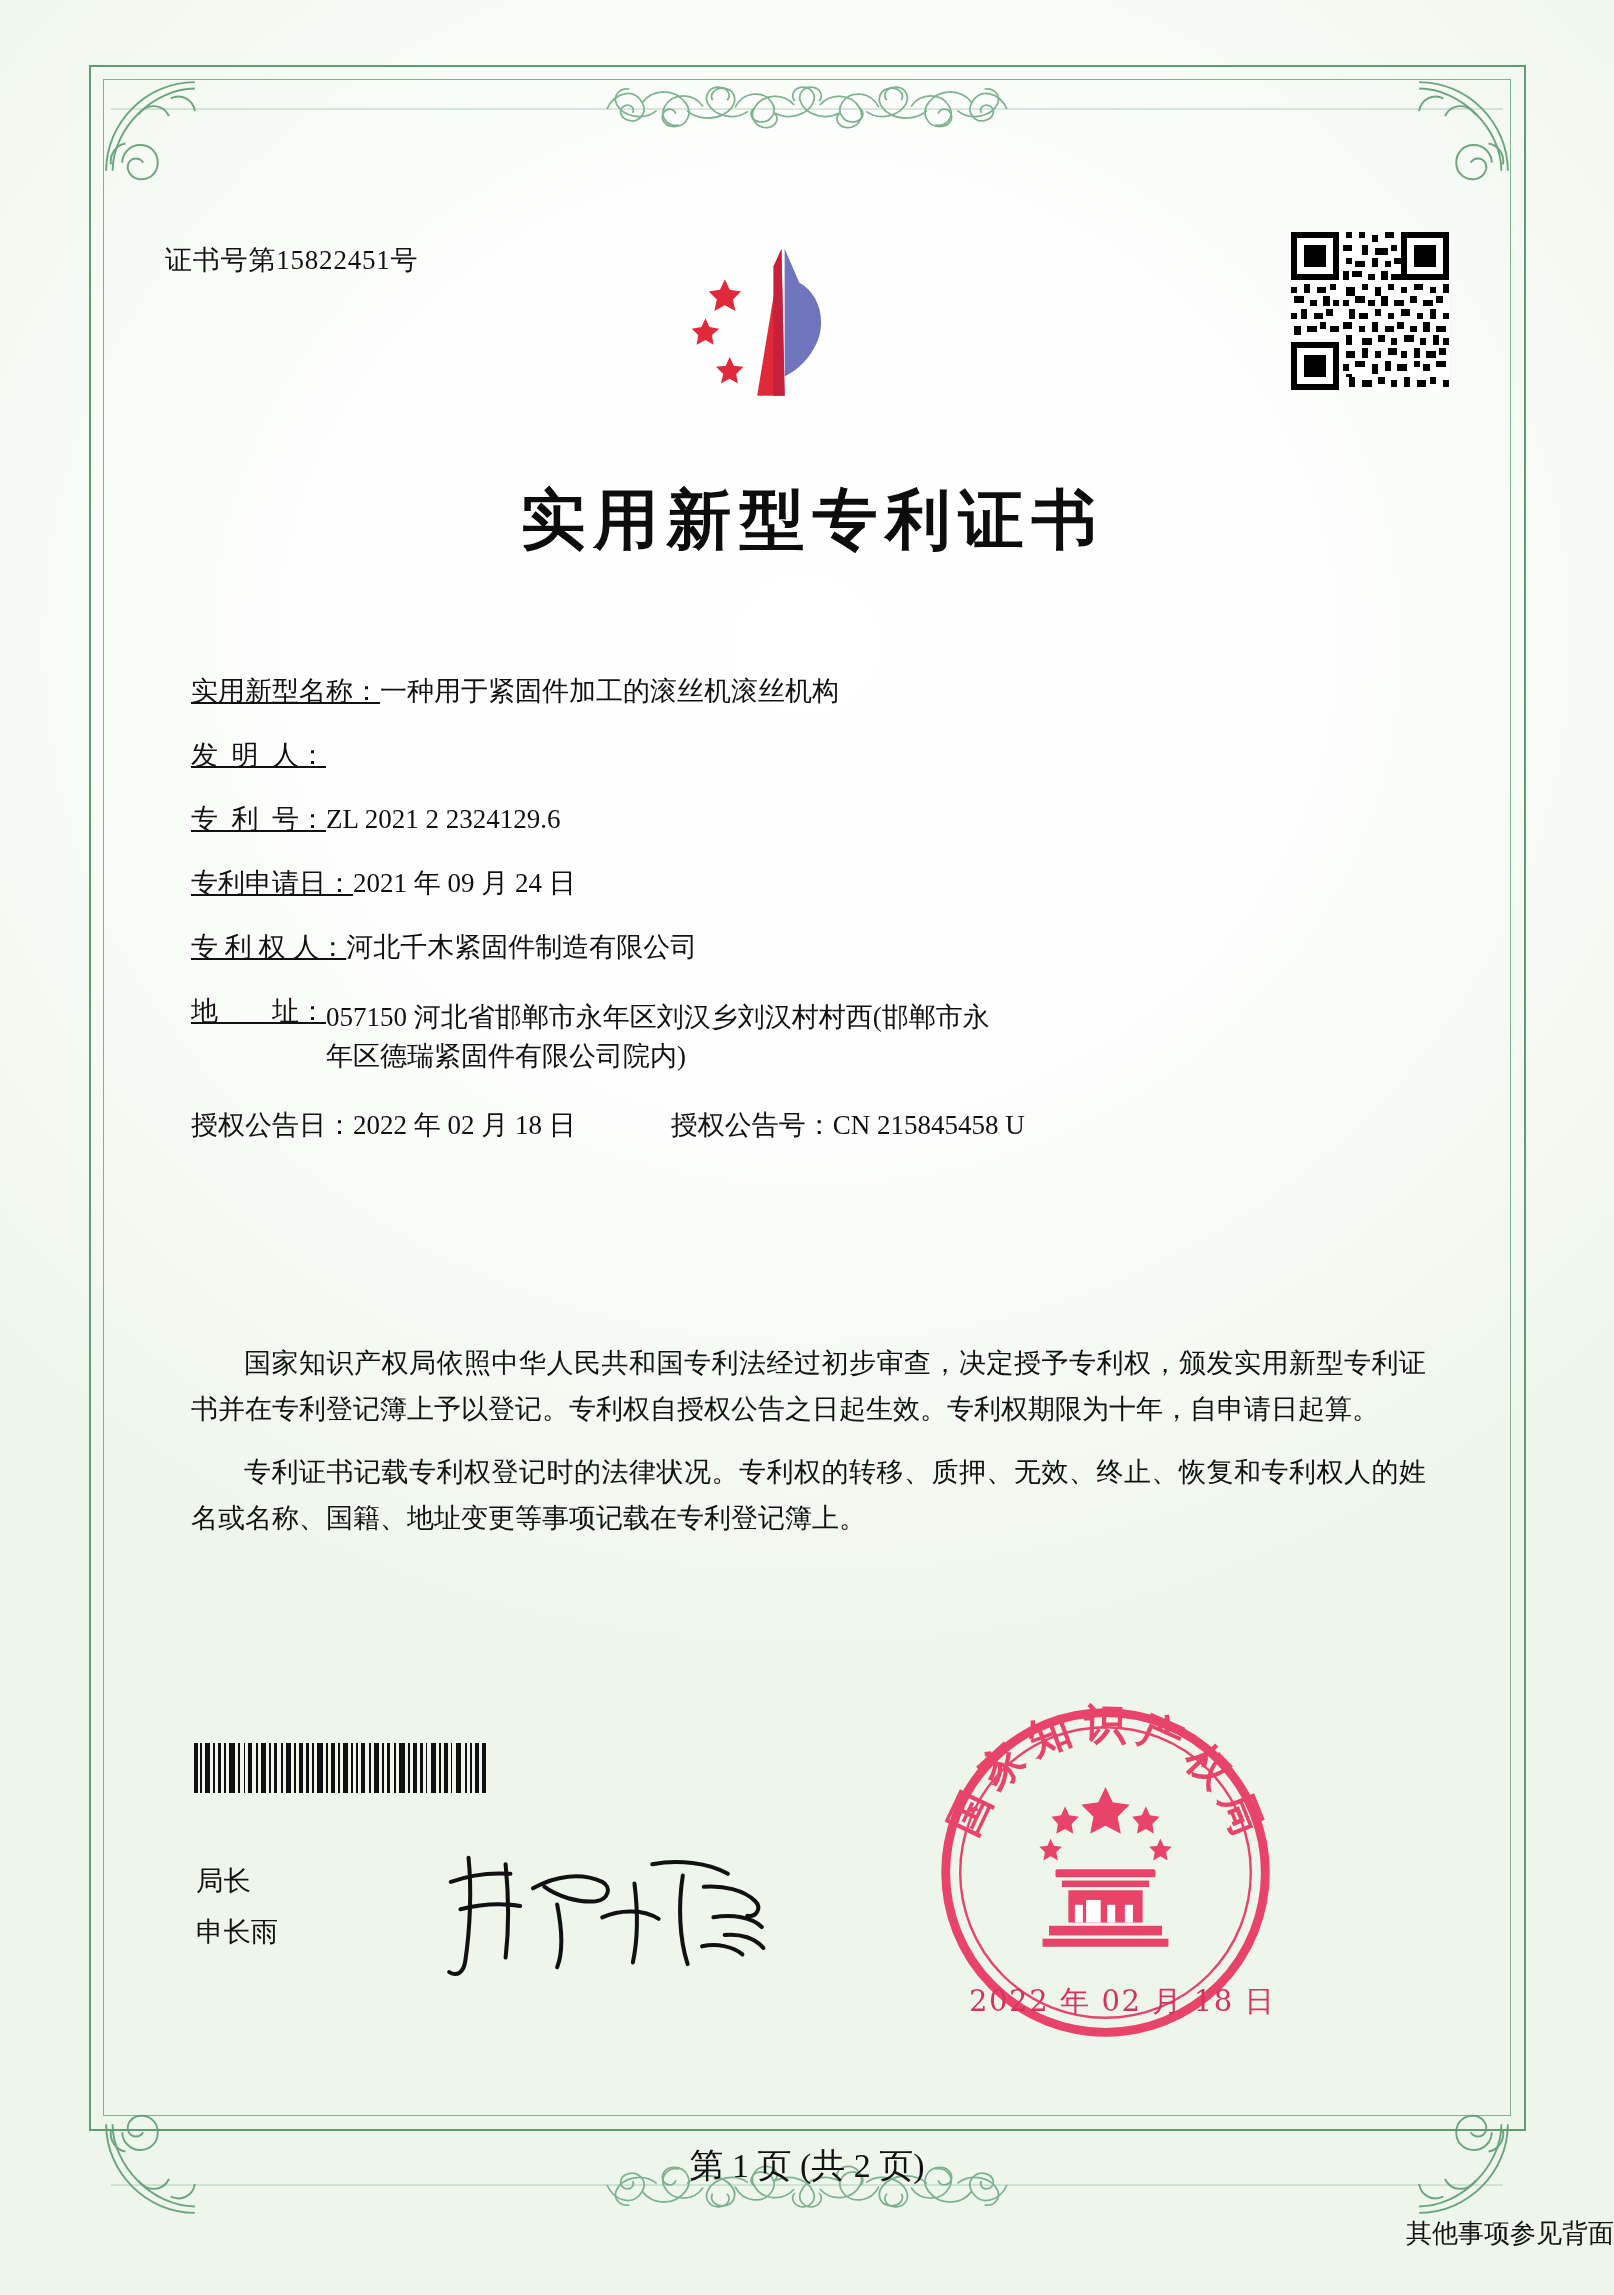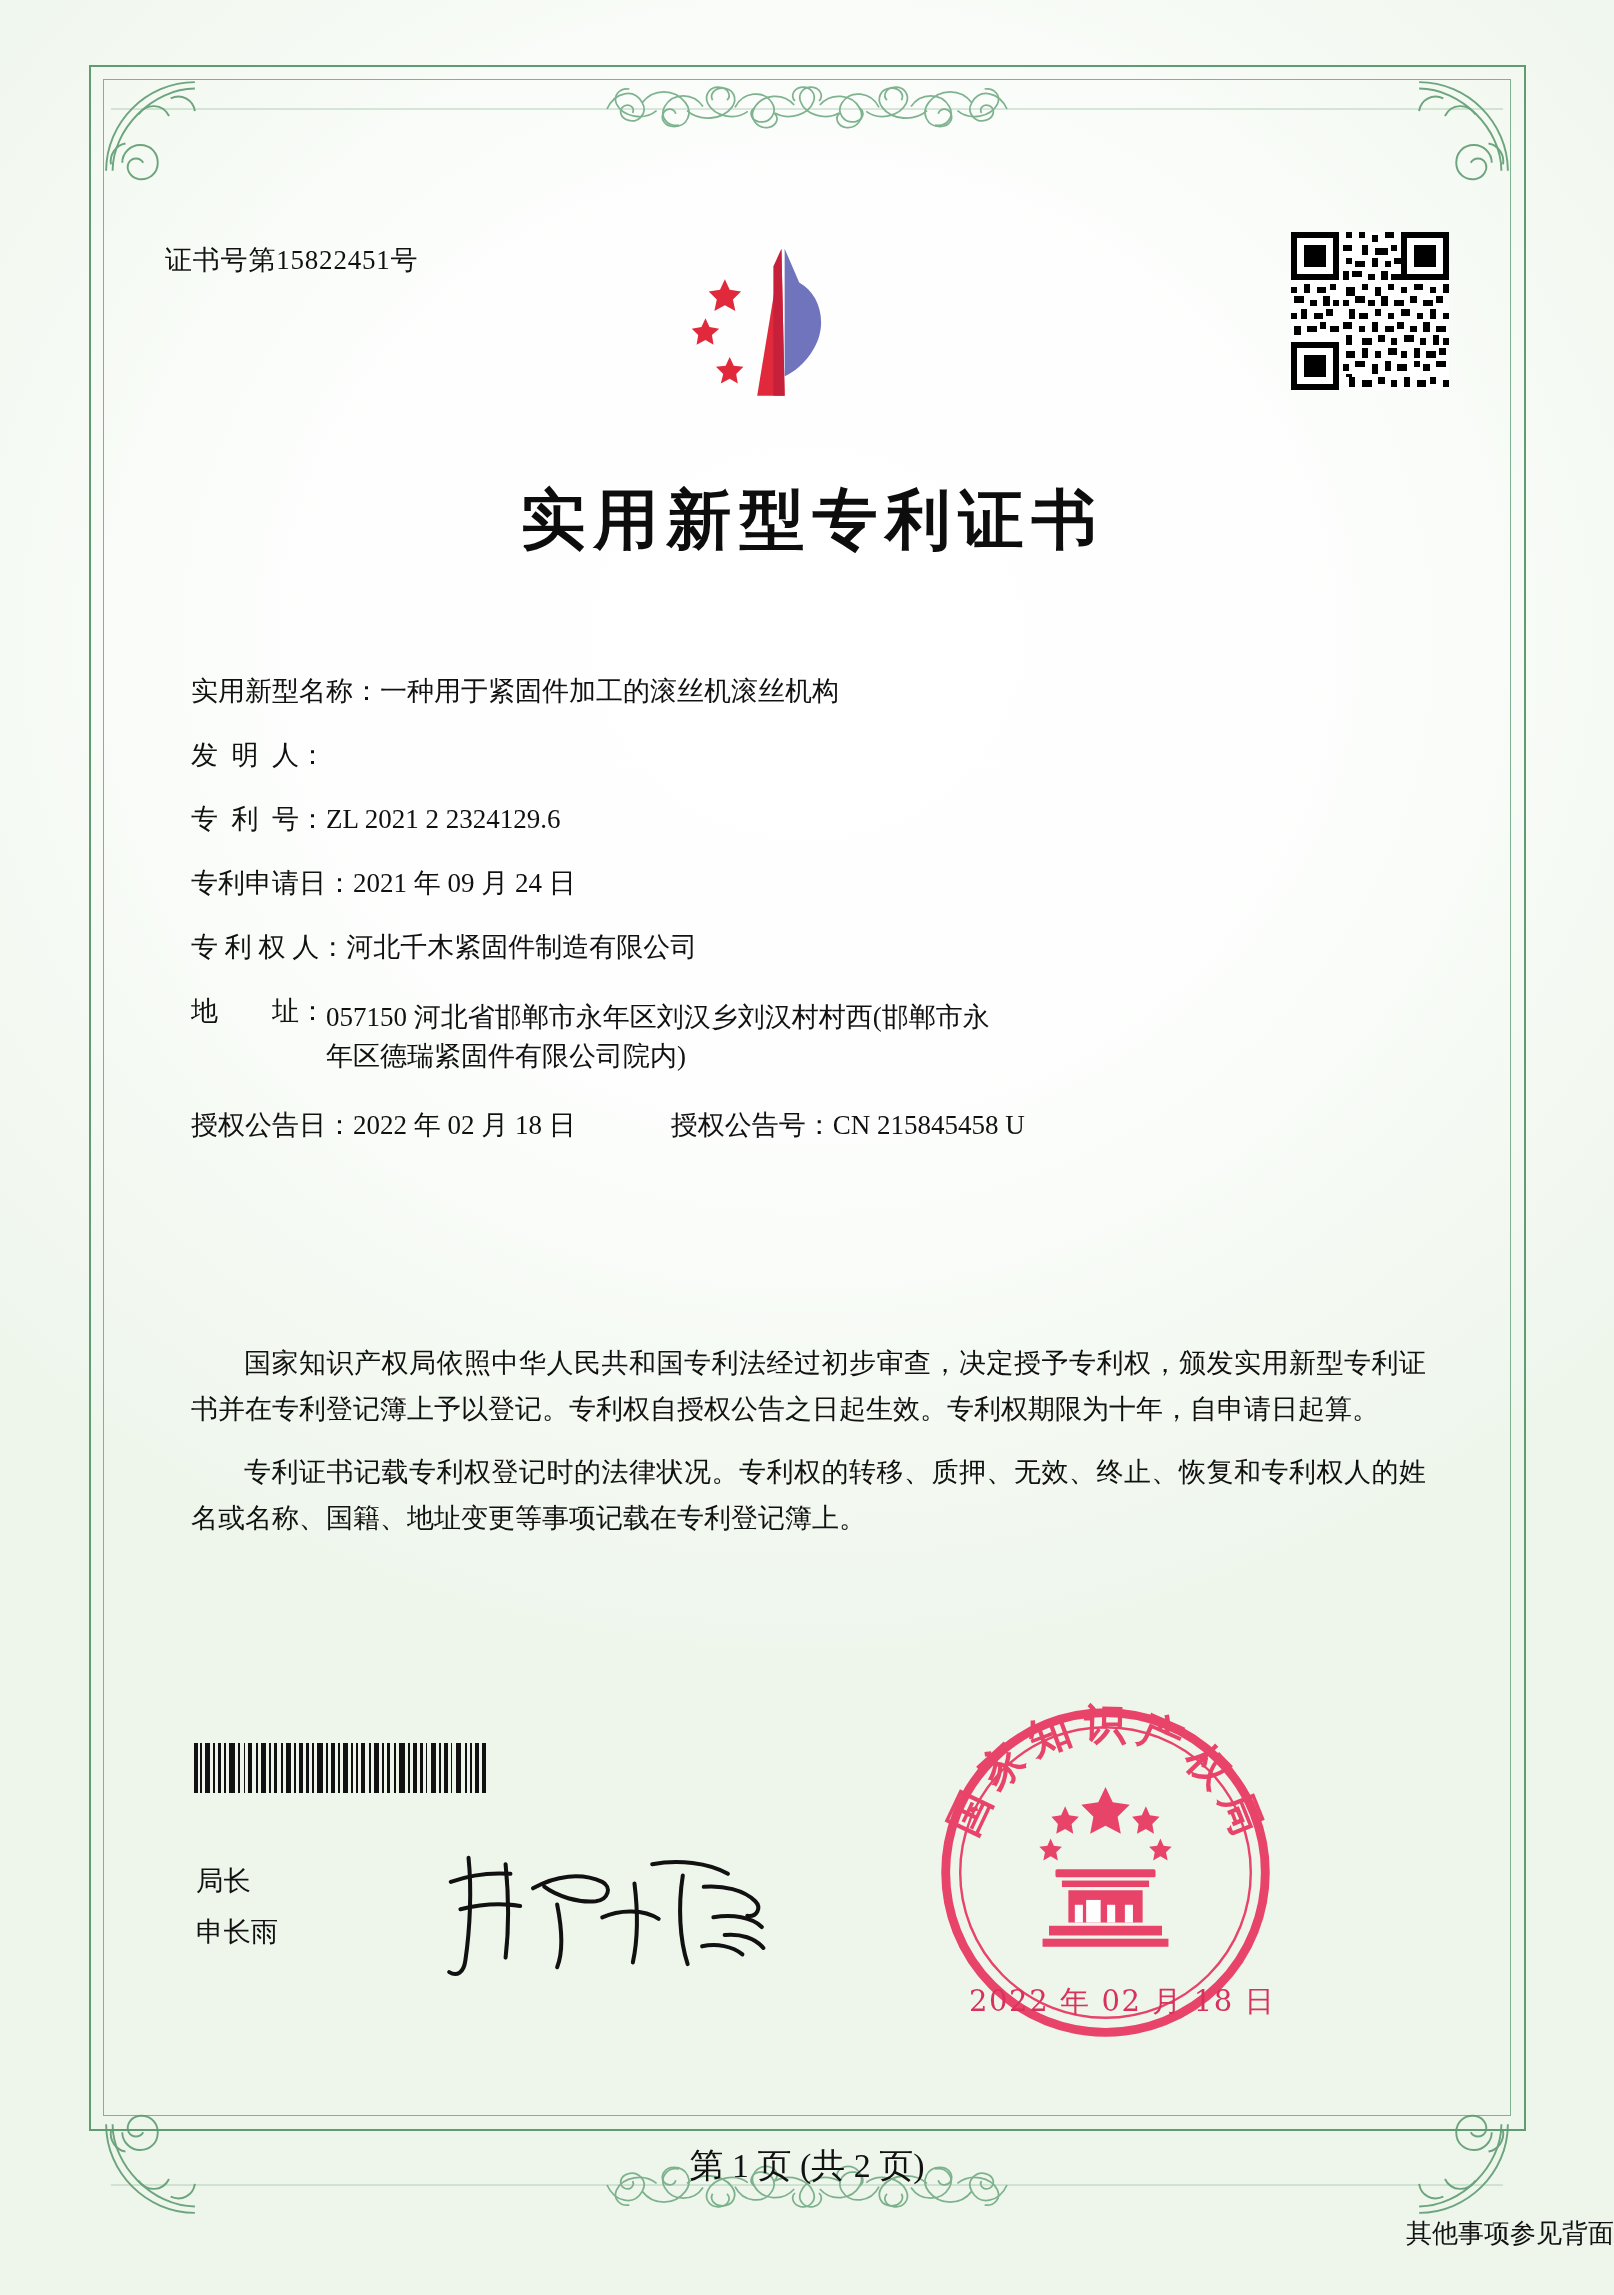--- a/index.html
+++ b/index.html
@@ -119,20 +119,21 @@
     color: #111;
   }
   .field {
     display: flex;
     align-items: flex-start;
     margin-bottom: 37px;
   }
   .field .lbl {
     white-space: pre;
     flex: 0 0 auto;
+    text-decoration: underline;
   }
   .field .val {
     flex: 1 1 auto;
     white-space: pre-wrap;
   }
   .field.tight { margin-bottom: 36px; }
   .addr .val { line-height: 1.45; }
   .grant-row {
     display: flex;
     align-items: center;

